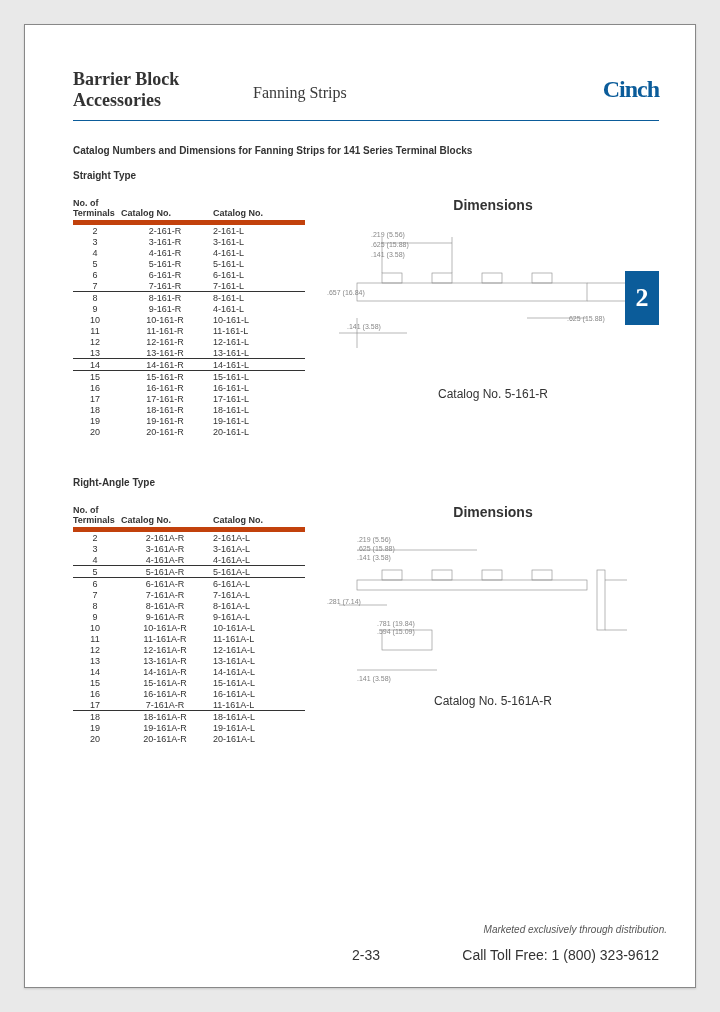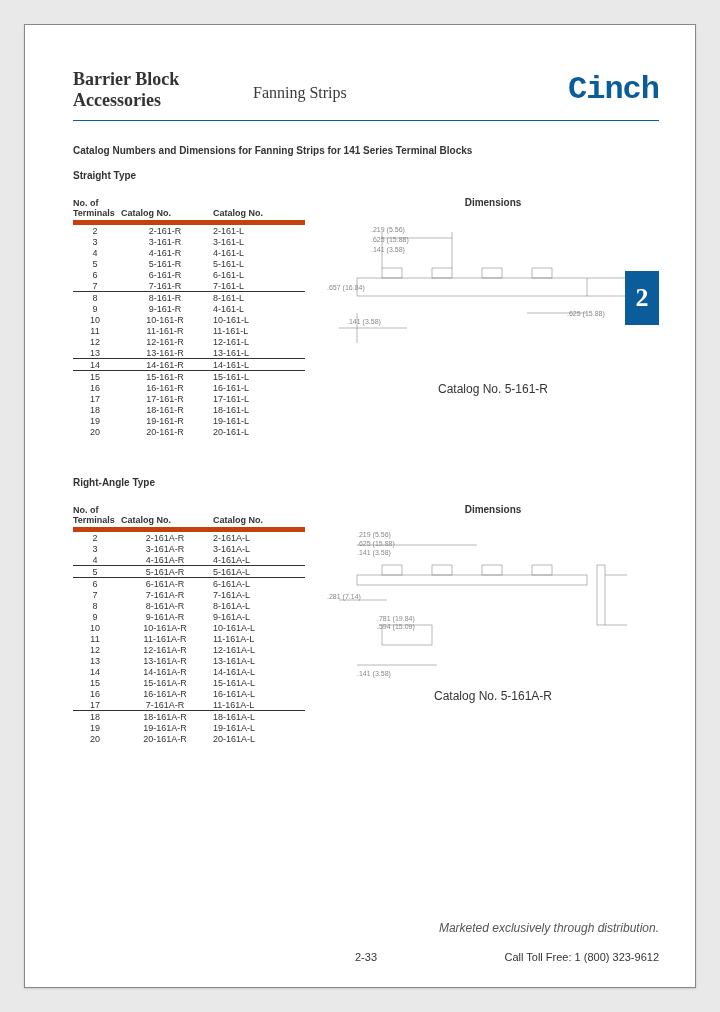--- a/index.html
+++ b/index.html
@@ -40,23 +40,23 @@
   .header-mid {
     font-family: "Times New Roman", serif;
     font-size: 16px;
     color: #3a3a3a;
     flex: 1;
     text-align: left;
     padding-left: 10px;
     padding-top: 6px;
   }
   .brand {
-    font-family: Liberation Mono, monospace;
+    font-family: Liberation Serif, serif;
     font-weight: 900;
-    font-size: 32px;
+    font-size: 24px;
     color: #0b5c9a;
     letter-spacing: -1px;
   }
   .rule {
     height: 0;
     border-top: 1px solid #0b5c9a;
     margin-bottom: 24px;
   }
   .section-title {
     font-weight: bold;
@@ -91,21 +91,21 @@
   .catalog-table td:first-child { width: 48px; text-align: center; }
   .catalog-table td:nth-child(2) { width: 92px; text-align: center; }
   .catalog-table td:nth-child(3) { width: 92px; }
   .catalog-table tr.underline td { border-bottom: 0.5px solid #333; }
   .dims {
     flex: 1;
     position: relative;
   }
   .dims-title {
     font-weight: bold;
-    font-size: 10px;
+    font-size: 14px;
     text-align: center;
     margin-bottom: 10px;
   }
   .drawing {
     width: 310px;
     height: 160px;
     position: relative;
     border: none;
   }
   .drawing svg { position: absolute; left: 0; top: 0; }
@@ -134,37 +134,37 @@
     font-size: 26px;
     display: flex;
     align-items: center;
     justify-content: center;
   }
   .footer {
     position: absolute;
     bottom: 24px;
     left: 48px;
     right: 36px;
-    font-size: 11px;
+    font-size: 14px;
     display: flex;
     justify-content: space-between;
     align-items: flex-end;
     color: #333;
   }
   .footer-center {
     position: absolute;
     left: 50%;
     transform: translateX(-50%);
     bottom: 0;
   }
   .distro {
     position: absolute;
-    right: 36px;
+    right: 28px;
     bottom: 52px;
-    font-size: 12px;
+    font-size: 10px;
     font-style: italic;
     color: #555;
   }
 </style>
 </head>
 <body>
 
 <div class="page">
 
   <div class="header">

